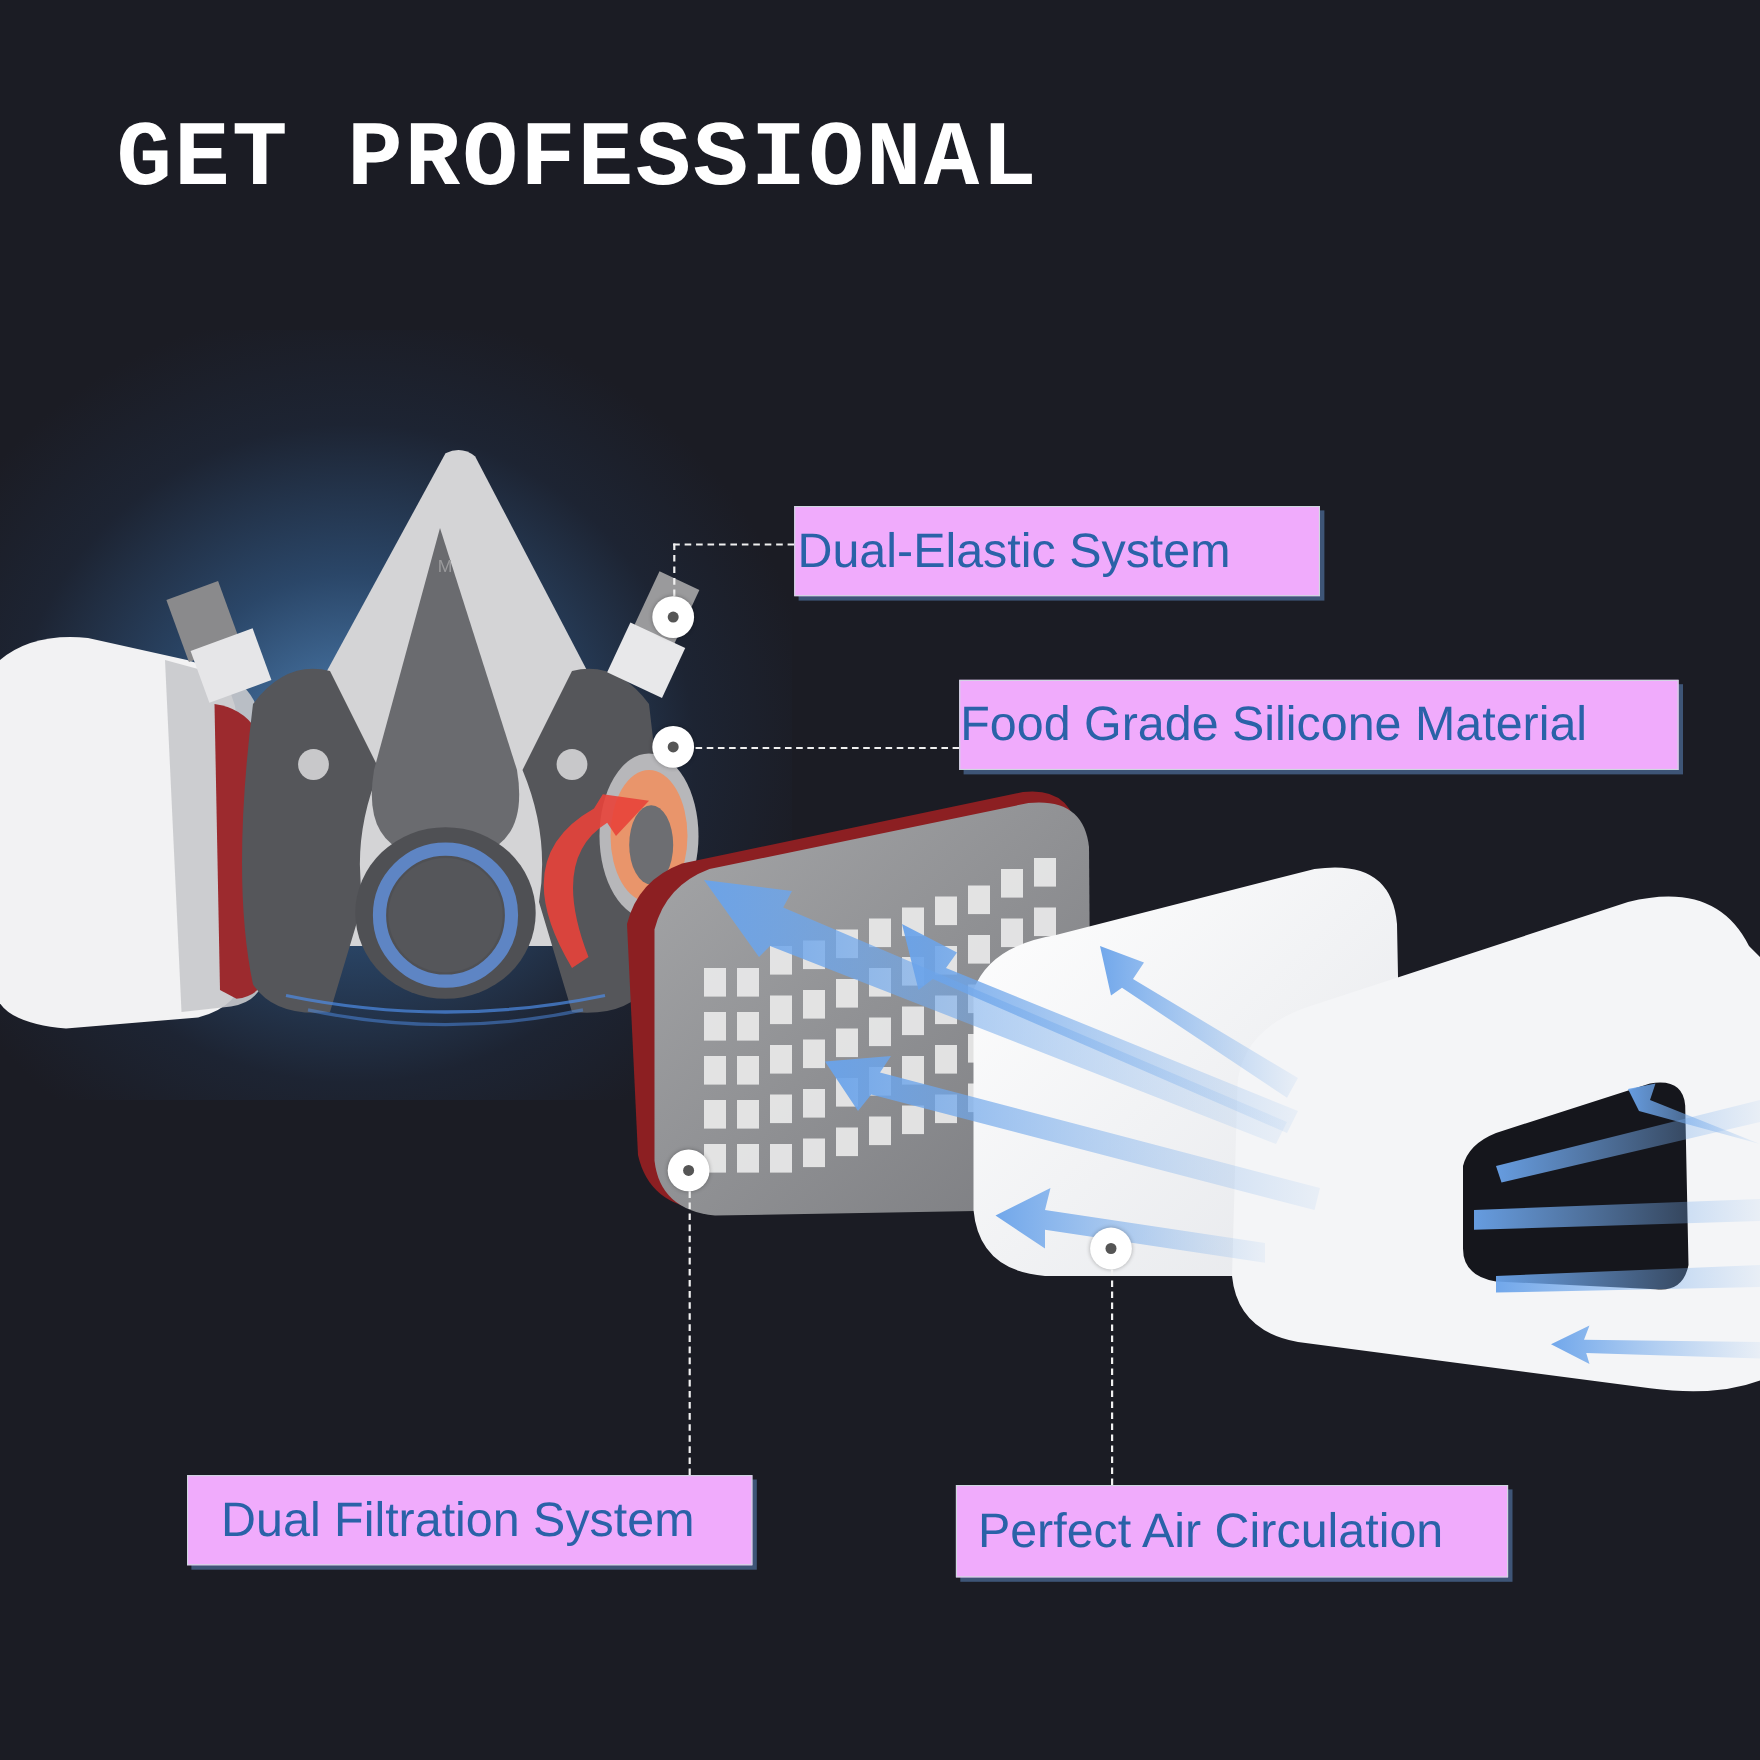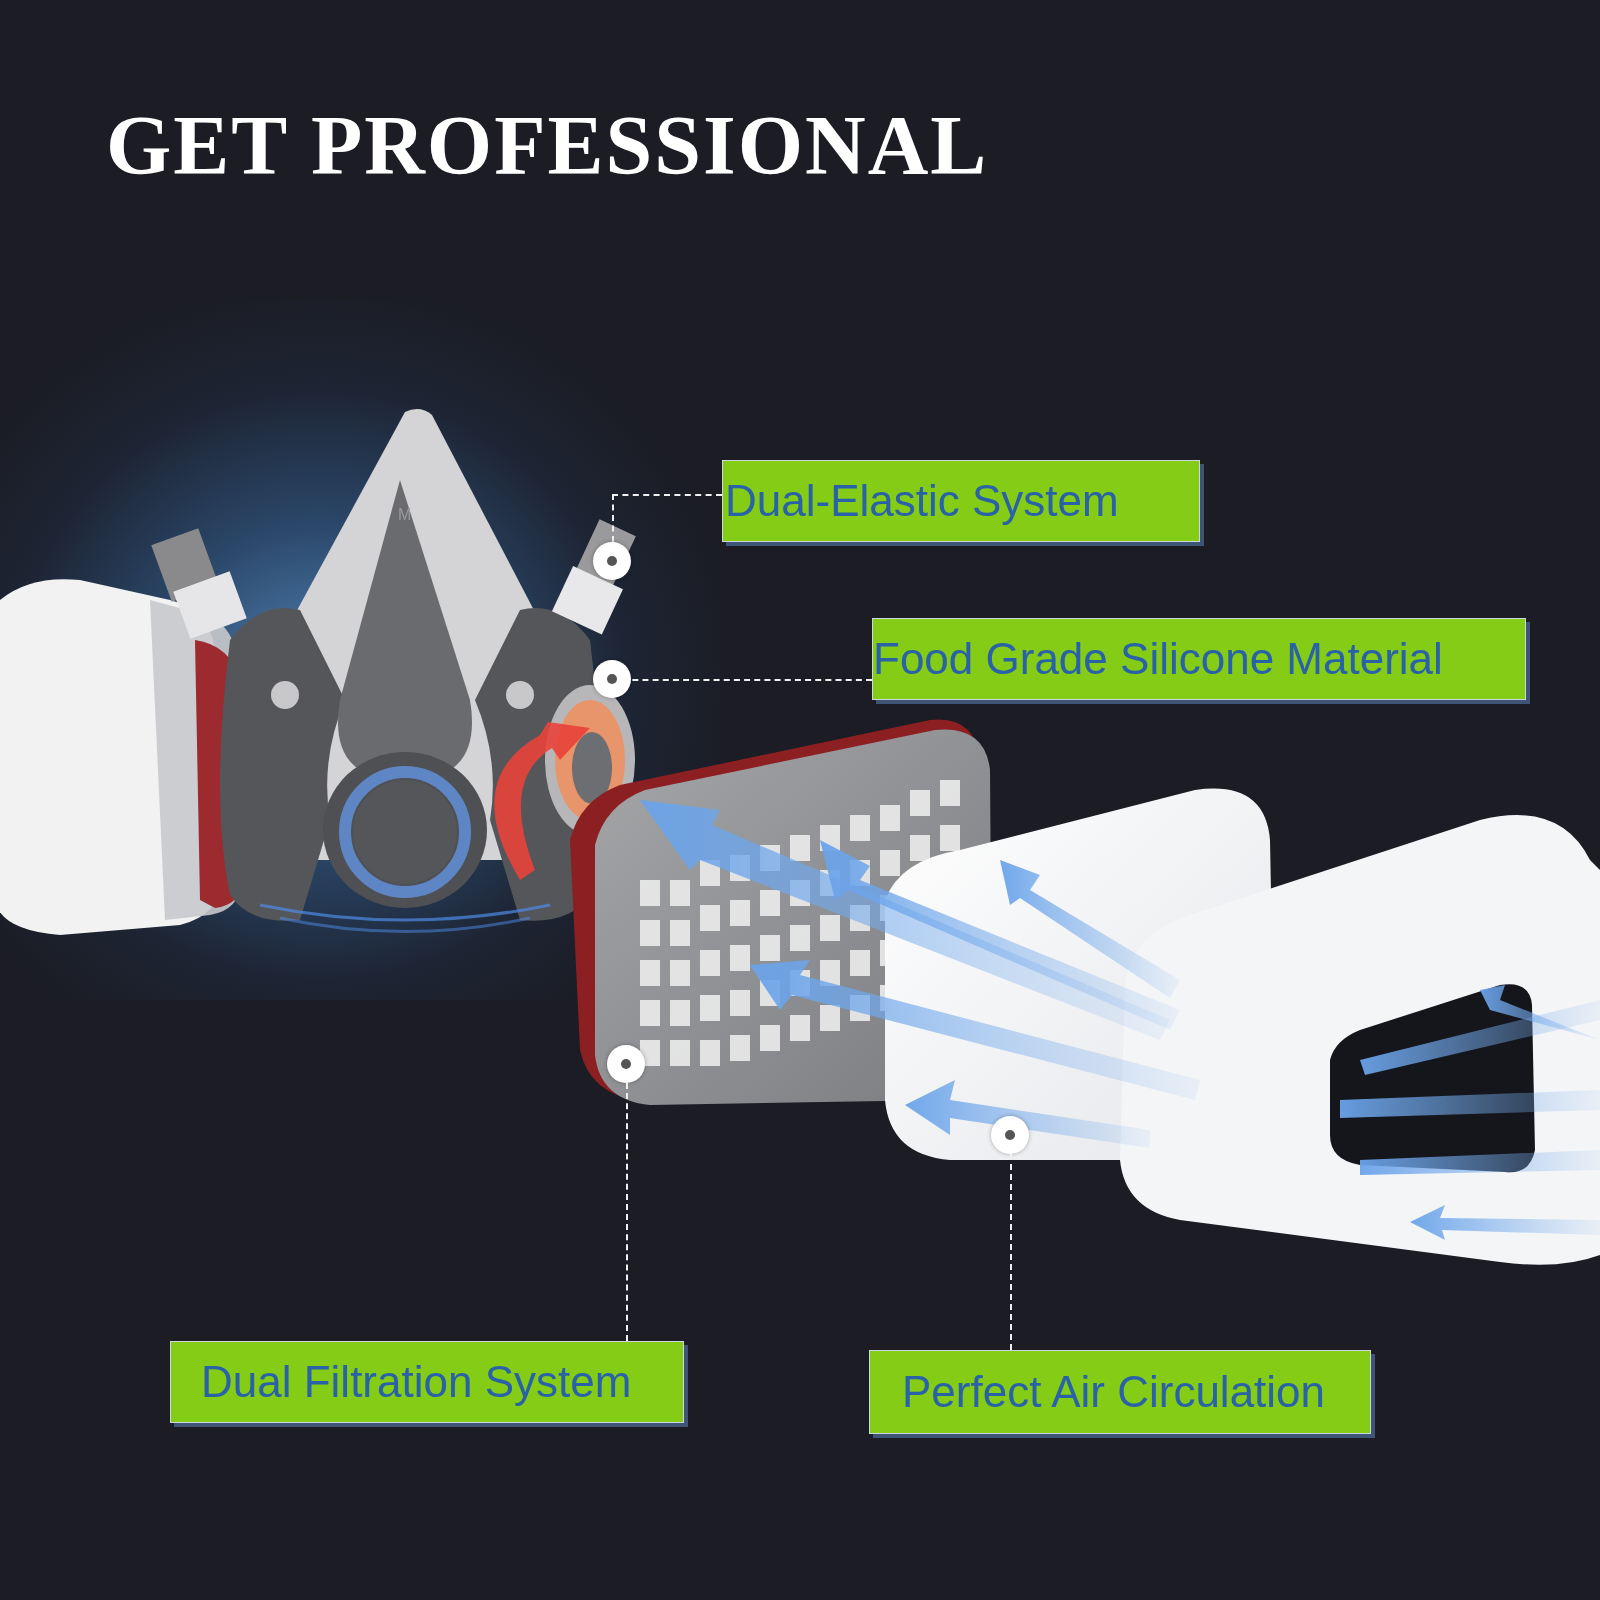--- a/index.html
+++ b/index.html
@@ -15,27 +15,27 @@
   .glow {
     position: absolute; left: -80px; top: 300px; width: 800px; height: 700px;
     background: radial-gradient(ellipse at 50% 55%, rgba(90,150,210,0.85) 0%, rgba(55,105,160,0.55) 30%, rgba(35,60,95,0.25) 55%, rgba(27,28,36,0) 75%);
     pointer-events: none;
   }
 
   .headline {
     position: absolute; left: 106px; top: 86px;
     color: #ffffff; font-weight: 700; font-size: 84px; line-height: 120px;
     letter-spacing: 2px;
-    font-family: Liberation Serif, serif;
+    font-family: Liberation Mono, monospace;
   }
   .headline div { white-space: nowrap; }
 
   
   .label-box {
-    position: absolute; background: #84cc16; color: #2a62a8;
+    position: absolute; background: #f0abfc; color: #2a62a8;
     font-family: "Liberation Sans", sans-serif; font-size: 44px;
     display: flex; align-items: center; white-space: nowrap;
     box-shadow: 4px 4px 0 #3e5577;
     border: 1px solid #cfd6e0;
   }
 
   .dash-h { position: absolute; height: 0; border-top: 2px dashed #f0f0f0; }
   .dash-v { position: absolute; width: 0; border-left: 2px dashed #f0f0f0; }
 
   .marker {
@@ -219,17 +219,17 @@
     </div>
   <div class="dash-v" style="left:626px; top:1083px; height:258px;"></div>
   <div class="label-box" style="left:170px; top:1341px; width:514px; height:82px; padding-left:30px;">
     <span>Dual Filtration System</span>
   </div>
 
   <div class="marker" style="left:991px; top:1116px;">
       <span class="dot"></span>
     </div>
   <div class="dash-v" style="left:1010px; top:1154px; height:196px;"></div>
-  <div class="label-box" style="left:869px; top:1350px; width:502px; height:84px; padding-left:32px;">
+  <div class="label-box" style="left:869px; top:1350px; width:502px; height:84px; padding-left:19px;">
     <span>Perfect Air Circulation</span>
   </div>
 
 </div>
 
 </body></html>

